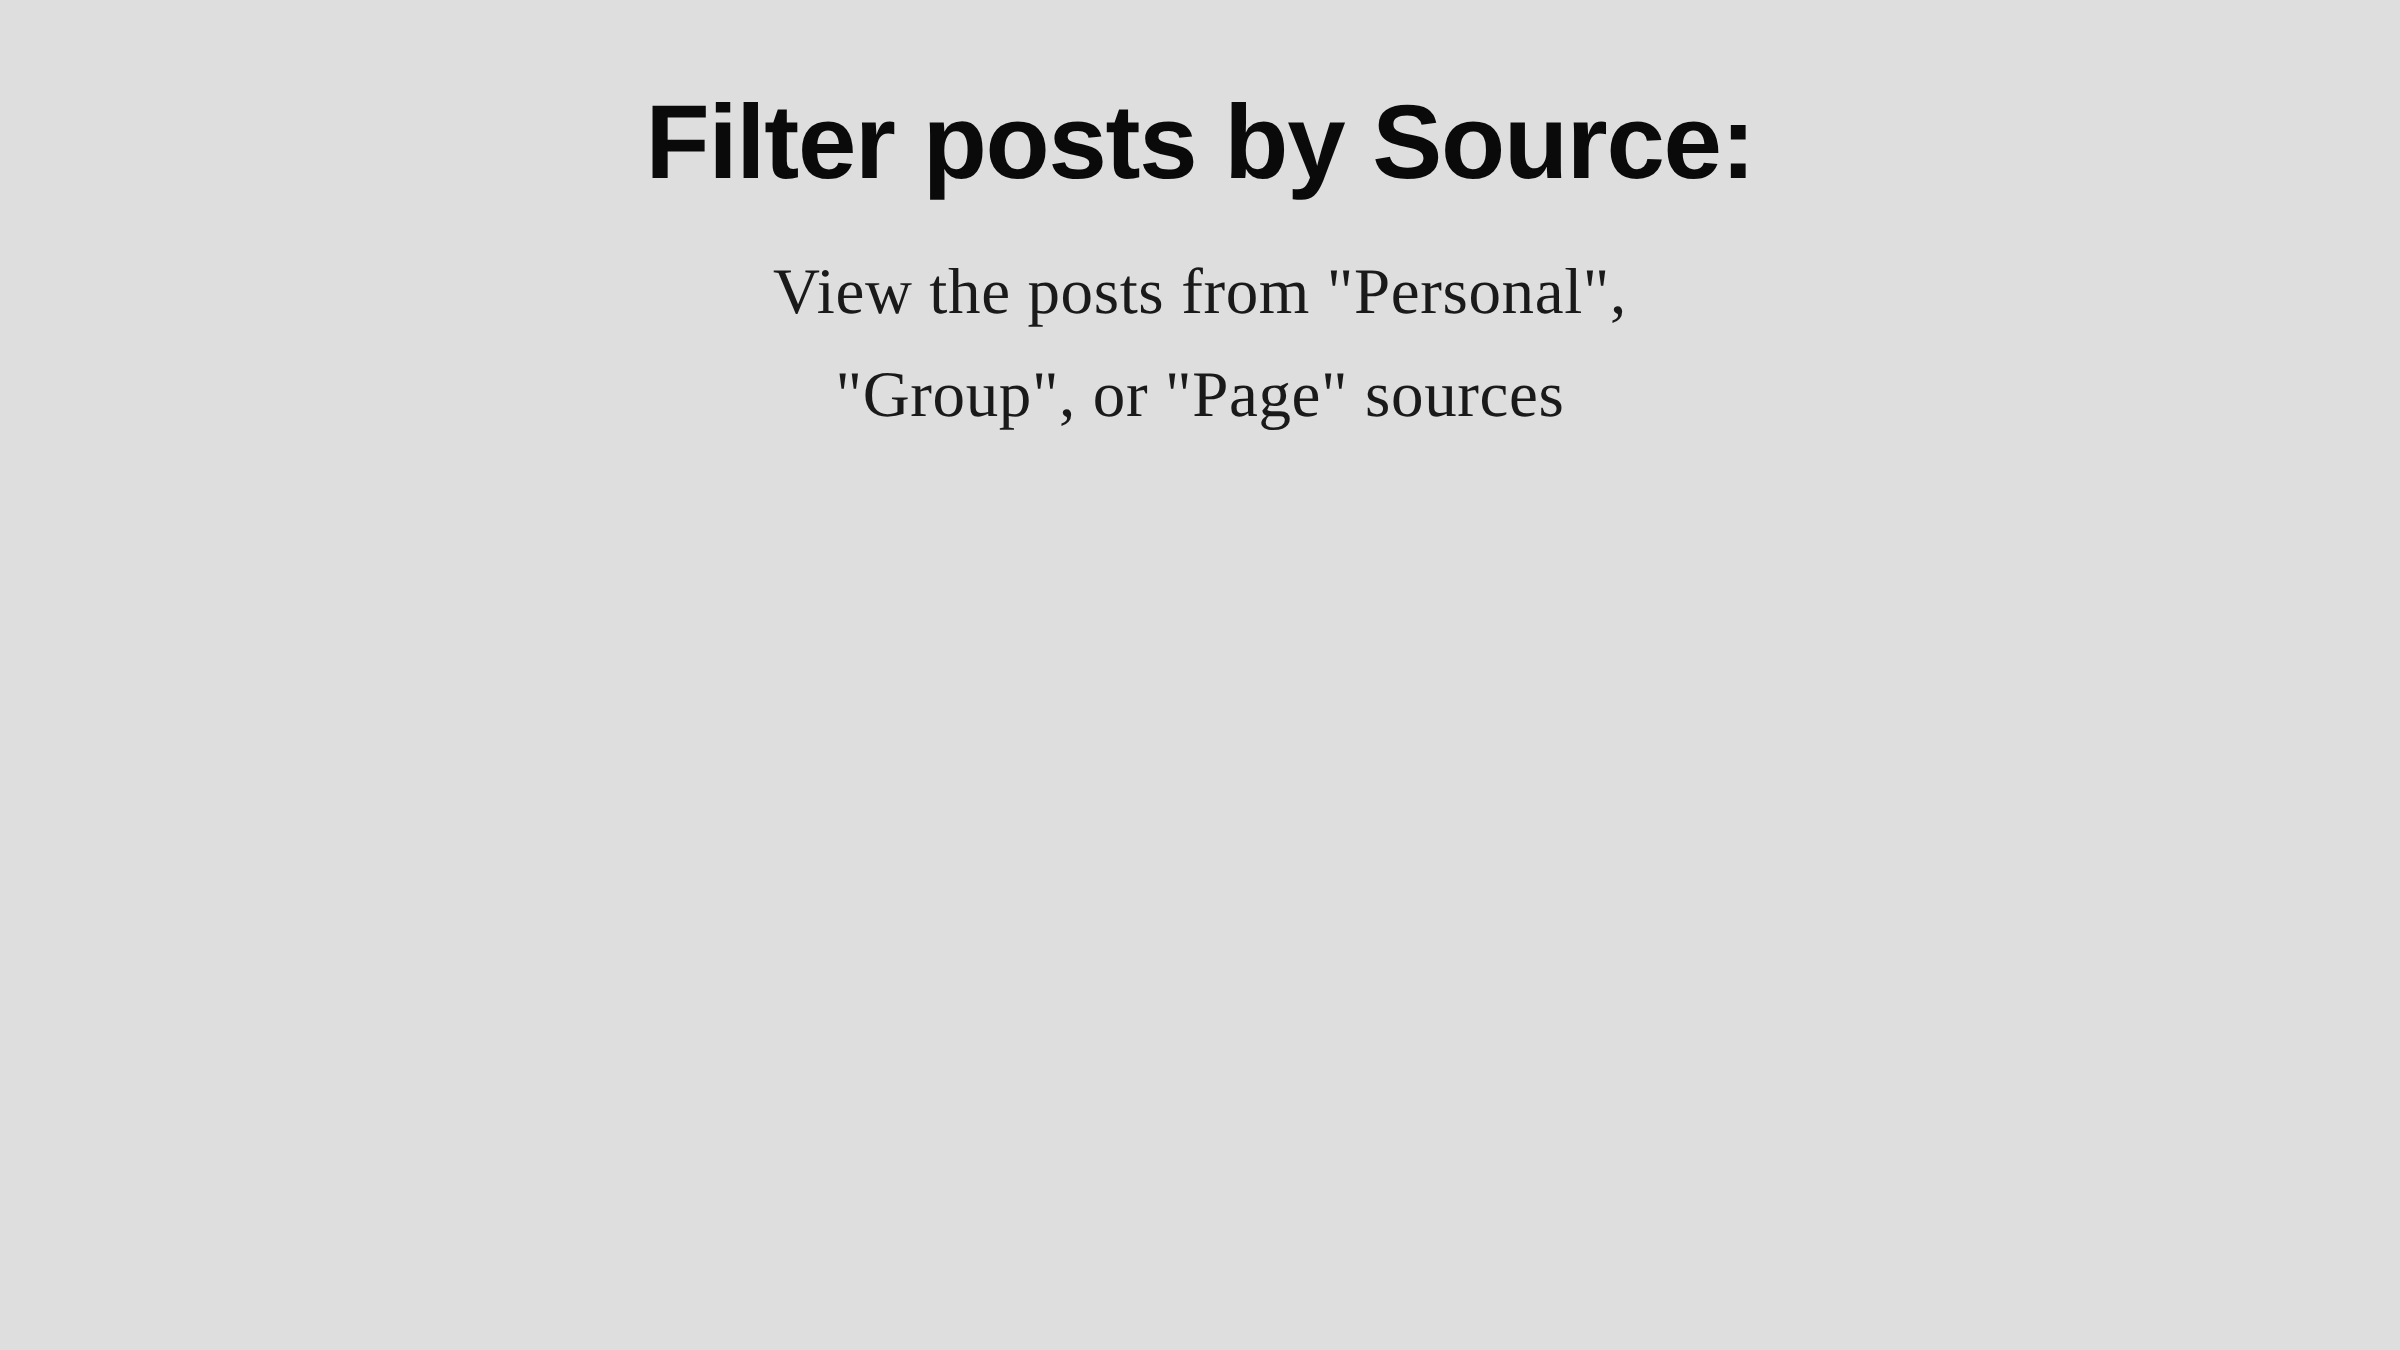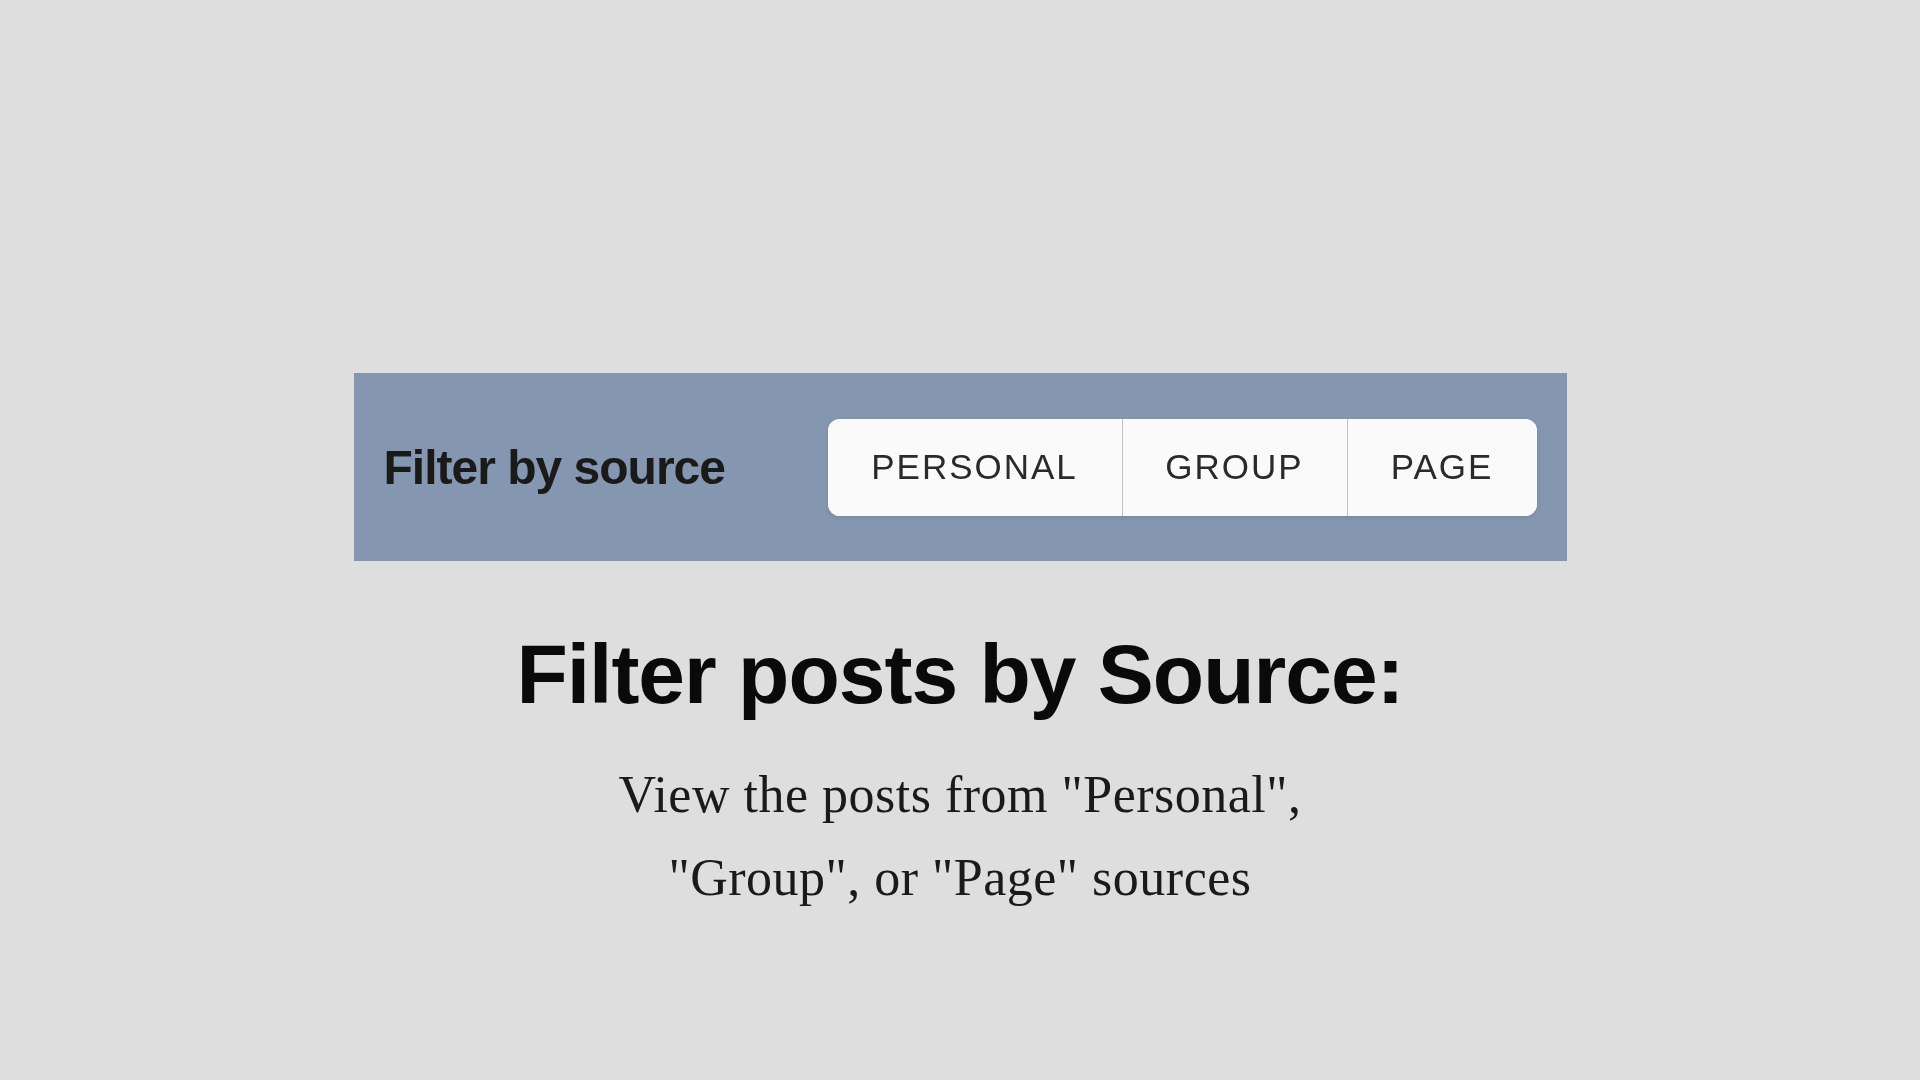--- a/index.html
+++ b/index.html
@@ -84,26 +84,18 @@
       margin-top: 30px;
       text-align: center;
       line-height: 1.6;
       letter-spacing: 0.5px;
     }
   </style>
 </head>
 <body>
 
 <div class="container">
-  <div class="filter-bar">
-    <div class="filter-label">Filter by source</div>
-    <div class="button-group">
-      <button class="filter-button">PERSONAL</button>
-      <button class="filter-button">GROUP</button>
-      <button class="filter-button">PAGE</button>
-    </div>
-  </div>
   <div class="heading">Filter posts by Source:</div>
   <div class="subheading">
     <span>View the posts from "Personal",</span><br>
     <span>"Group", or "Page" sources</span>
   </div>
 </div>
 
 </body></html>

